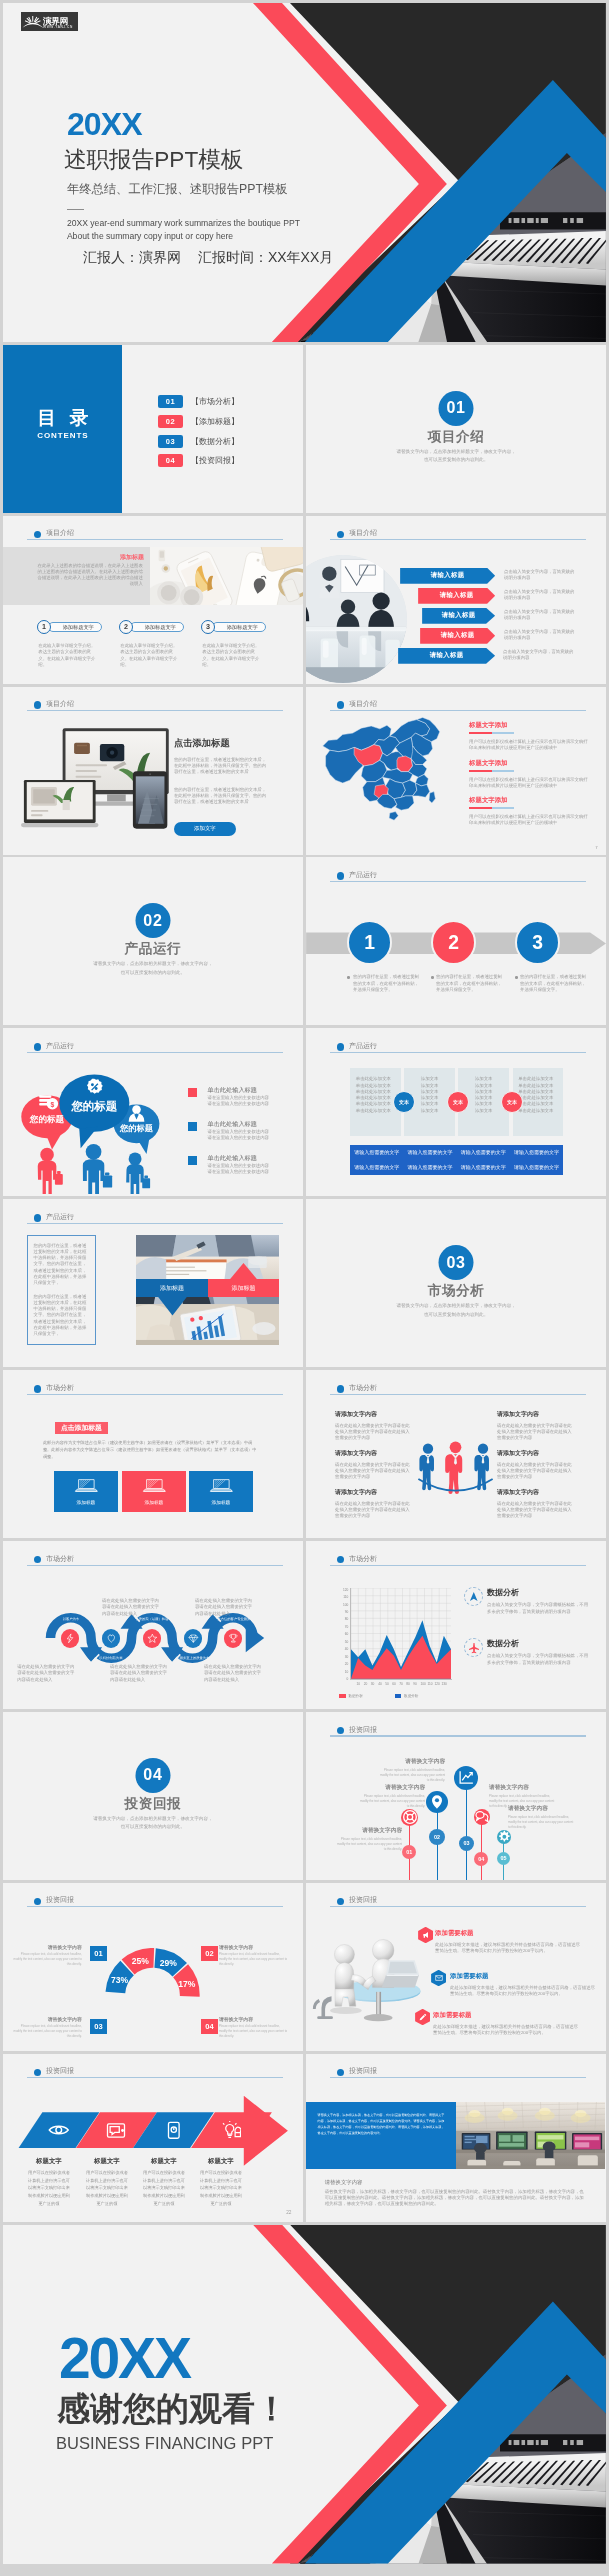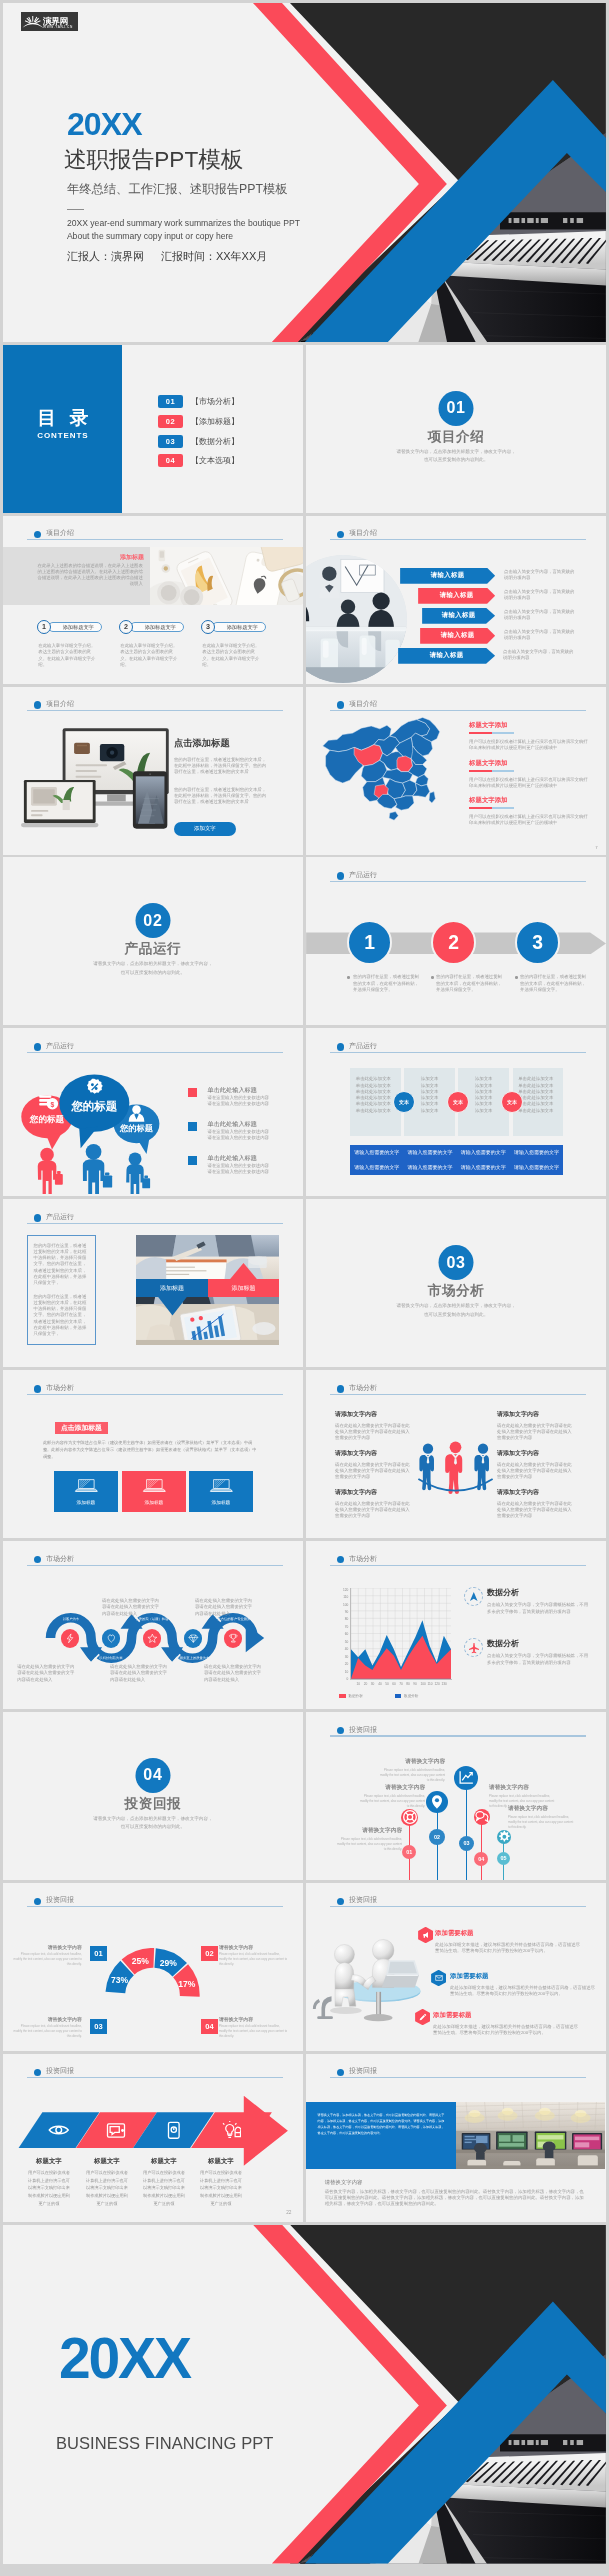--- a/index.html
+++ b/index.html
@@ -22,21 +22,21 @@
   clip-path:polygon(550px 77px, 603px 135px, 603px 189px, 564px 150px, 385px 339px, 302px 339px);}
 .logo{position:absolute;left:18px;top:9.3px;width:57px;height:19.3px;background:#383838;display:flex;align-items:flex-end;overflow:hidden;}
 .logo-txt{color:#fff;margin-left:0px;line-height:1;padding-bottom:2.1px;}
 .logo-zh{font-size:8.6px;font-weight:bold;letter-spacing:-0.3px;white-space:nowrap;}
 .logo-url{font-size:3.2px;letter-spacing:0.6px;margin-top:0.7px;white-space:nowrap;}
 .cv-year{position:absolute;left:64px;top:105px;font-size:32px;font-weight:bold;color:#1277c0;letter-spacing:-0.9px;line-height:1;}
 .cv-title{position:absolute;left:61px;top:145px;font-size:22.6px;color:#3c3c3c;line-height:1.1;}
 .cv-sub{position:absolute;left:64px;top:180px;font-size:12.3px;color:#575757;line-height:1.1;}
 .cv-dash{position:absolute;left:64px;top:206px;width:17px;height:1.1px;background:#8d8d8d;}
 .cv-en{position:absolute;left:64px;top:214px;font-size:8.6px;color:#4d4d4d;line-height:1.55;}
-.cv-info{position:absolute;left:64px;top:246px;font-size:11px;color:#3a3a3a;}
+.cv-info{position:absolute;left:80px;top:246px;font-size:14px;color:#3a3a3a;}
 .cv-info i{font-style:normal;display:inline-block;width:17px;}
 
 
 .en-year{position:absolute;left:56px;top:105px;font-size:57px;font-weight:bold;color:#1277c0;letter-spacing:-2.1px;line-height:1;}
 .en-title{position:absolute;left:54px;top:167px;font-size:33px;font-weight:bold;color:#3c3c3c;letter-spacing:0px;line-height:1;}
 .en-sub{position:absolute;left:53px;top:209px;font-size:16.5px;color:#4a4a4a;letter-spacing:0.1px;line-height:1.1;}
 
 
 .hd{position:absolute;left:24px;top:11.5px;width:256px;height:17px;}
 .hd .dot{position:absolute;left:6.7px;top:3.4px;width:7.5px;height:7.5px;border-radius:50%;background:#1278c0;}
@@ -302,21 +302,21 @@
         <div class="toc-item" style="top:70px">
 <span class="toc-badge" style="background:#fb4a59">02</span>
 <span class="toc-label">【添加标题】</span>
         </div>
         <div class="toc-item" style="top:90px">
 <span class="toc-badge" style="background:#1177c0">03</span>
 <span class="toc-label">【数据分析】</span>
         </div>
         <div class="toc-item" style="top:109px">
 <span class="toc-badge" style="background:#fb4a59">04</span>
-<span class="toc-label">【文本选项】</span>
+<span class="toc-label">【投资回报】</span>
         </div>
 </div>
 <div class="slide s-half">
 <div class="sec-num">01</div>
 <div class="sec-ttl">项目介绍</div>
 <div class="sec-desc"><span>请替换文字内容，点击添加相关标题文字，修改文字内容，</span><br><span>也可以直接复制你的内容到此。</span></div>
 </div>
 </div>
 <div class="row">
 <div class="slide s-half">
@@ -1581,16 +1581,17 @@
 <path d="M436 426 L462 414 L466 473 L438 473 Z" fill="#4e4e55" opacity="0.4"></path>
 <g stroke="#ffffff" stroke-opacity="0.06" stroke-width="1" fill="none">
 <path d="M650 400 L842 406 M656 432 L842 438 M662 464 L842 468"></path>
 <path d="M470 416 L552 396 M458 448 L560 424"></path>
 </g>
 <path d="M600 374 L612 380 L660 473 L620 473 Z" fill="#17171b"></path>
 </svg></div>
 <div class="cv-red"></div>
 <div class="cv-blue"></div>
 <div class="en-year">20XX</div>
+<div class="en-title">感谢您的观看！</div>
 <div class="en-sub">BUSINESS  FINANCING  PPT</div>
 </div>
 </div>
 
 
 </body></html>

